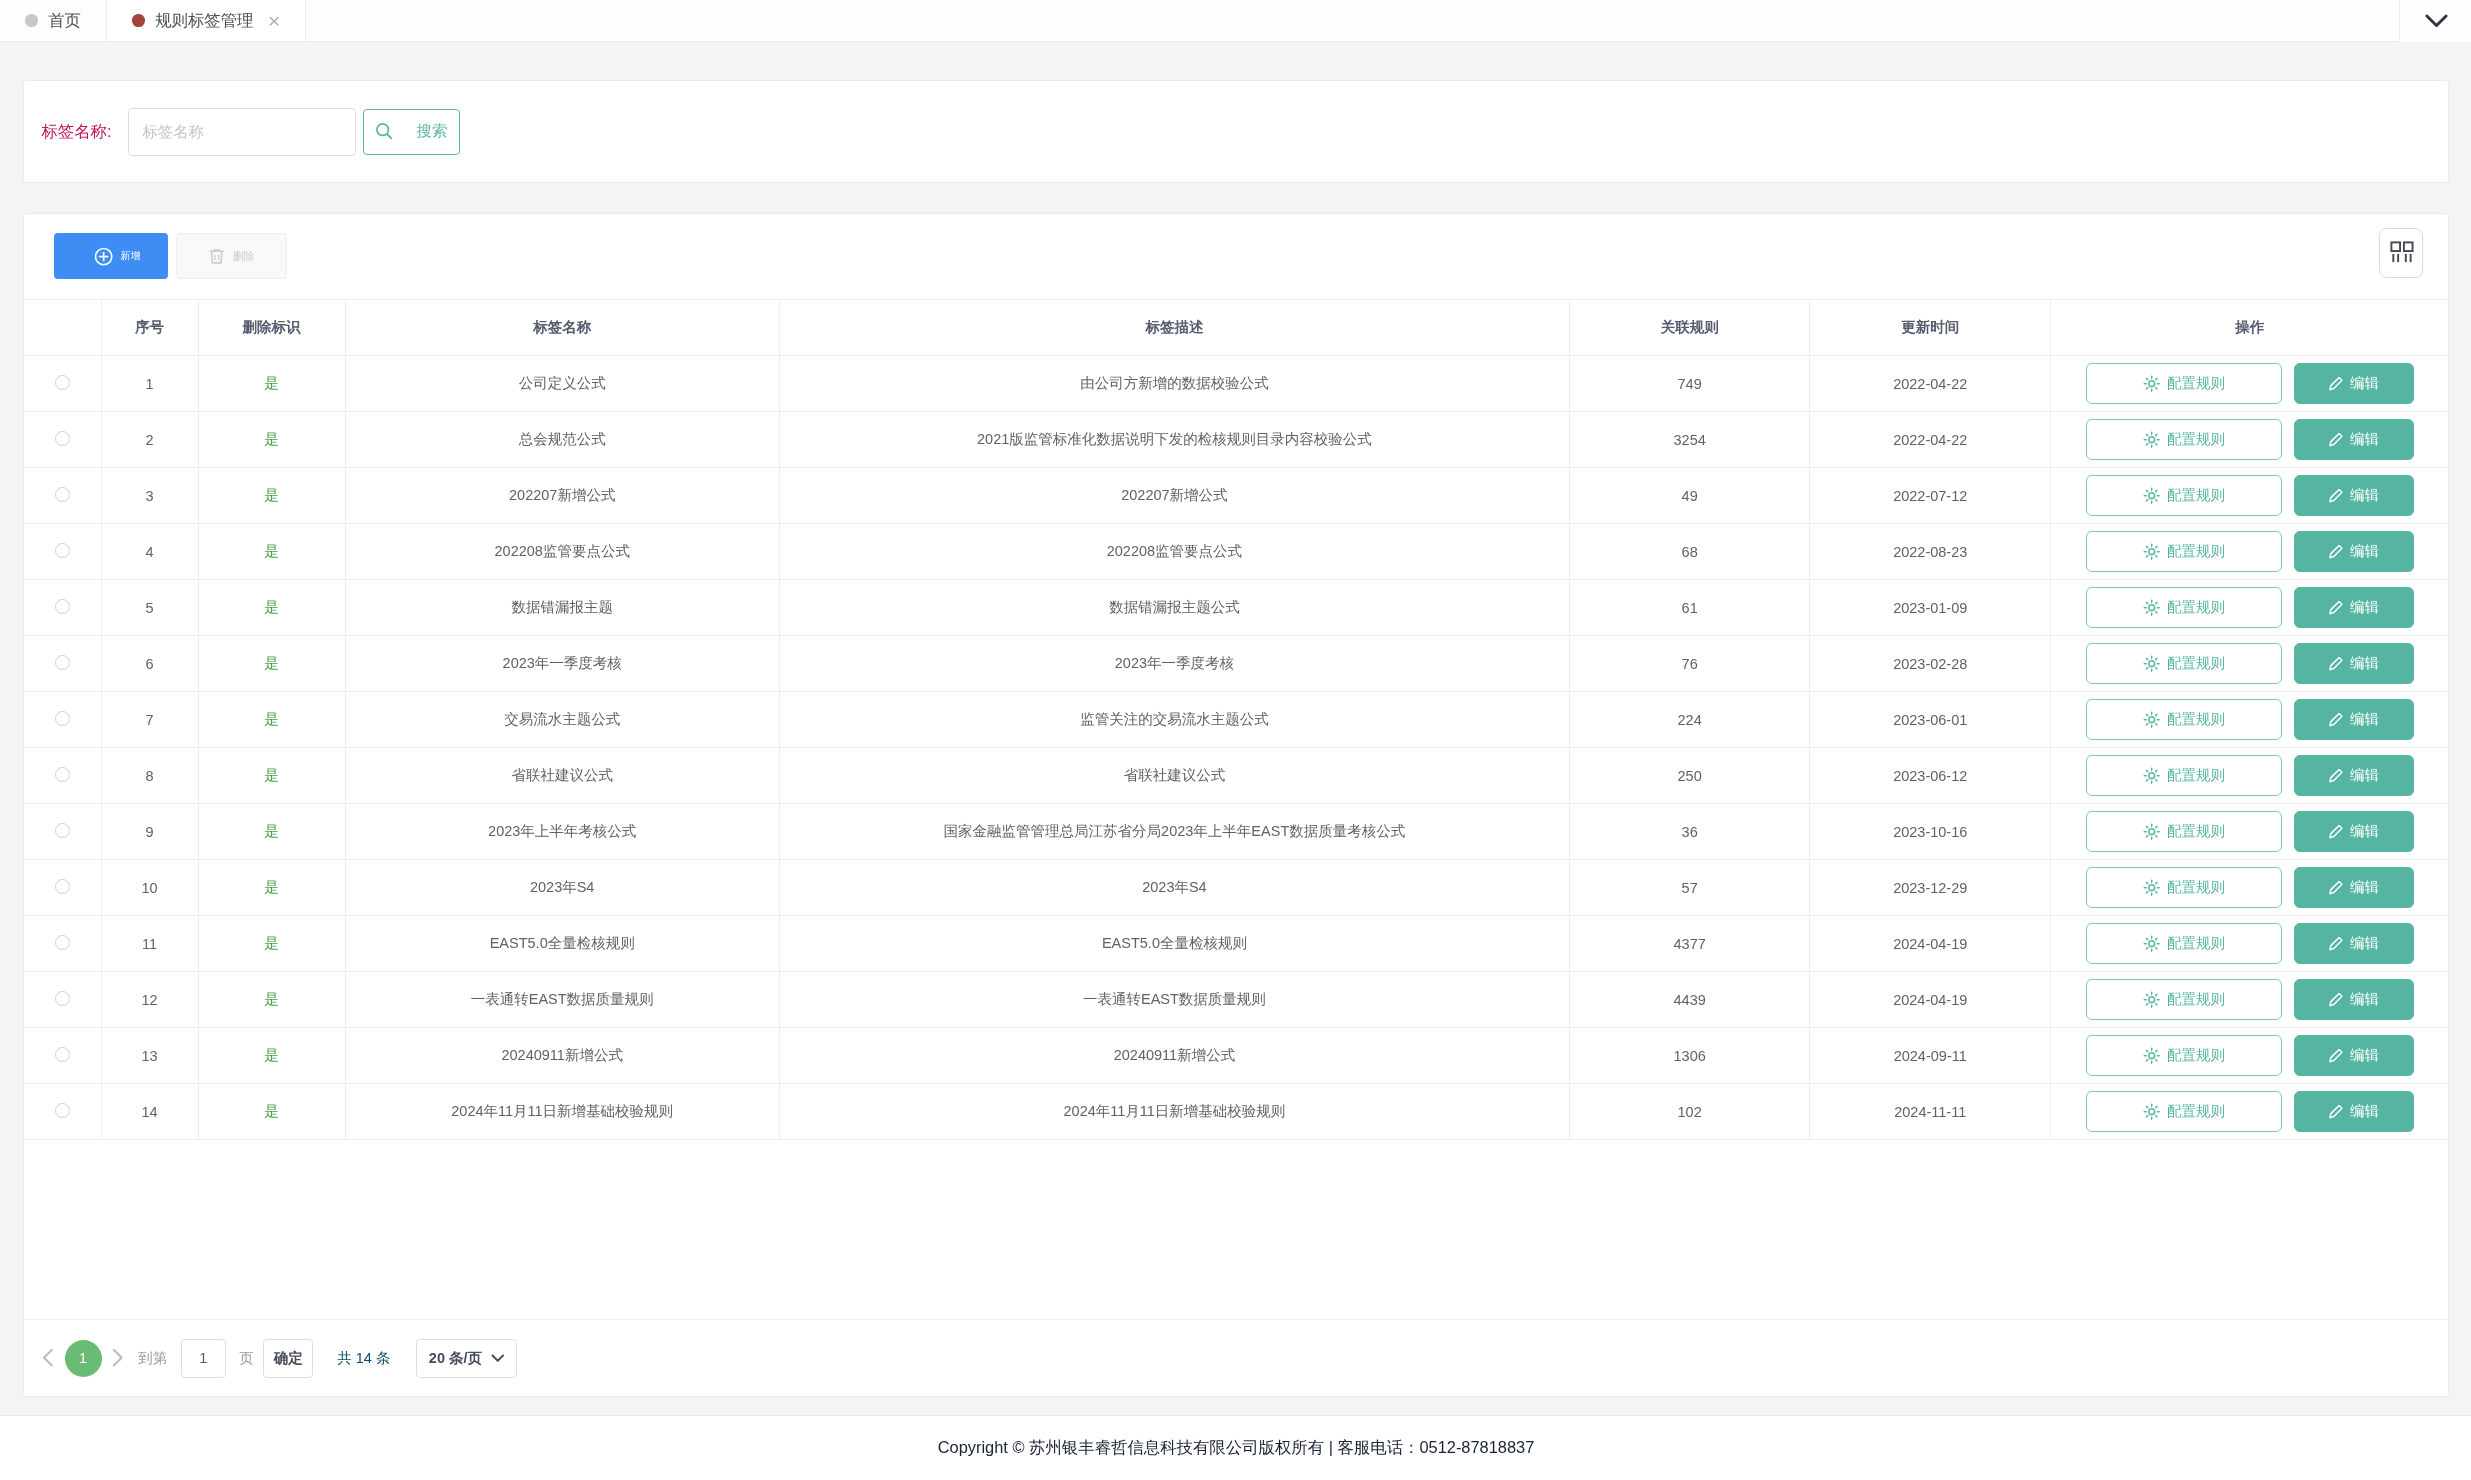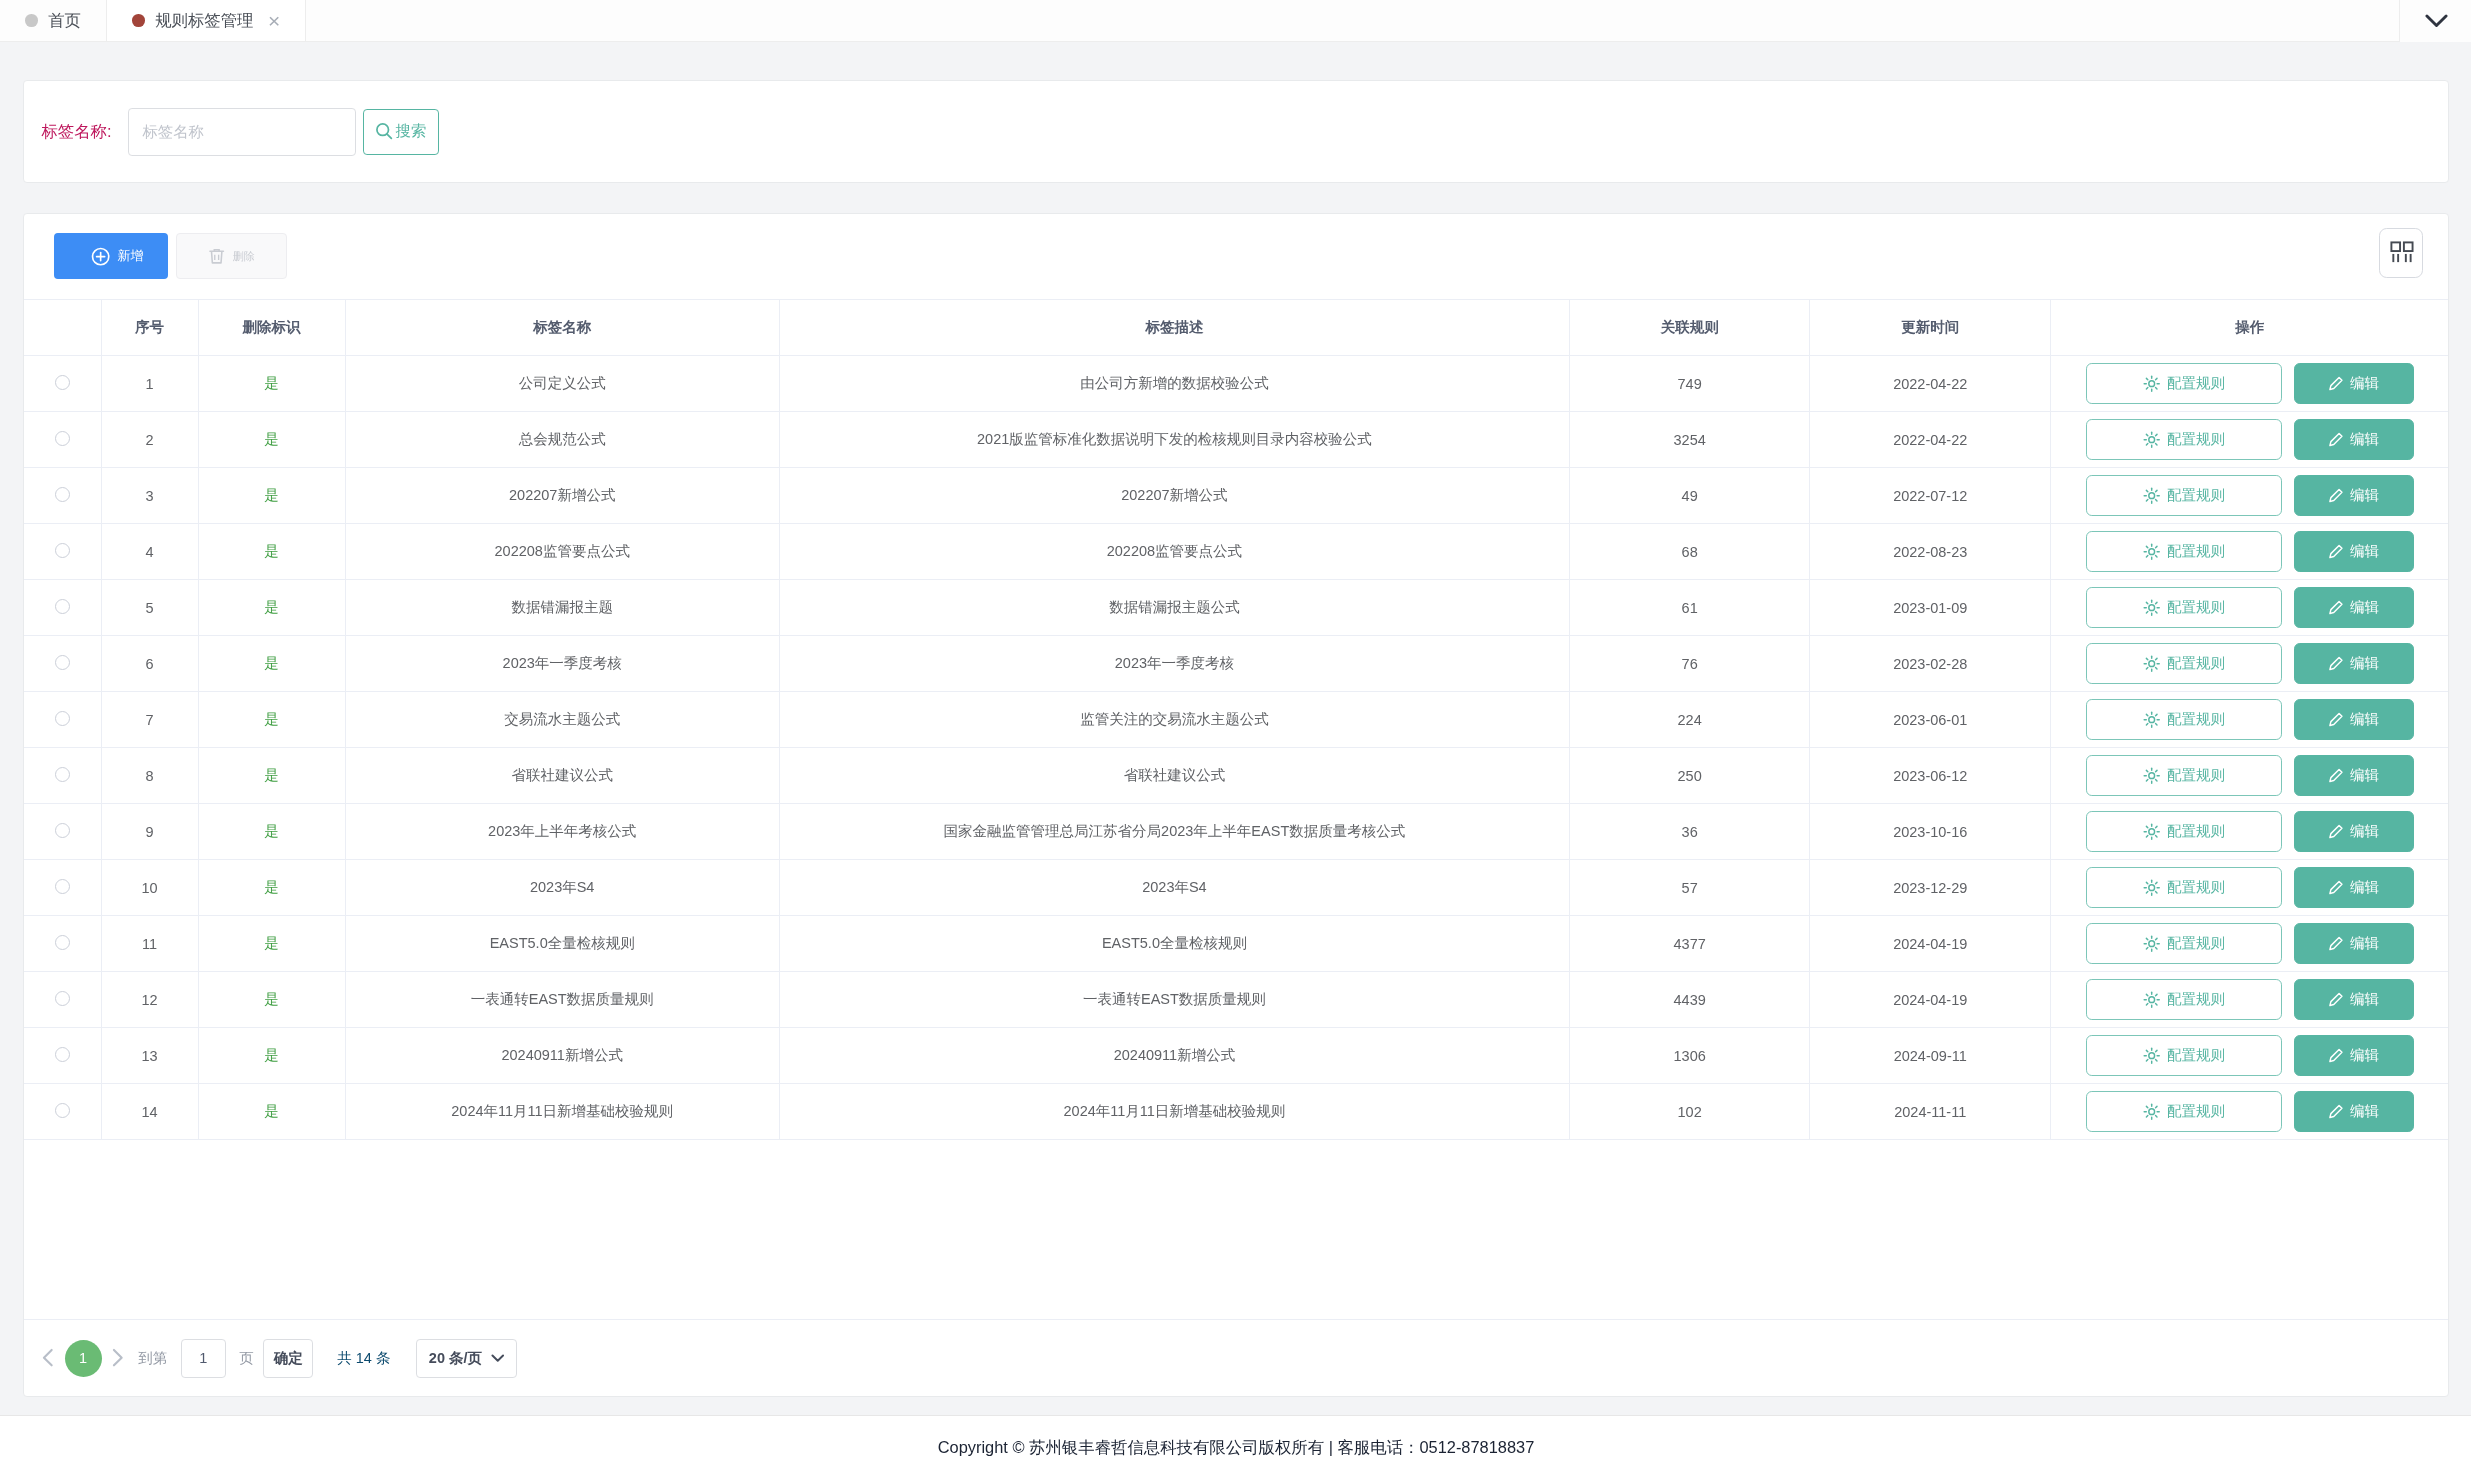--- a/index.html
+++ b/index.html
@@ -41,33 +41,33 @@
   .search-label { font-size:16.4px; color:#be185d; margin-right:16.4px; white-space:nowrap; }
   .search-input {
     width:228px; height:48px; border:1px solid #dcdee2; border-radius:3.9px;
     padding:0 13.5px; font-size:15.4px; color:#606266; outline:none;
     font-family:inherit;
   }
   .search-input::placeholder { color:#c0c4cc; }
   .btn-search {
     margin-left:6.8px; height:46px; padding:0 11.6px; min-width:72px;
     background:#fff; border:1px solid #56b5a2; border-radius:3.9px;
-    color:#56b5a2; font-size:15.4px; display:inline-flex; align-items:center; gap:2px;
+    color:#56b5a2; font-size:15.4px; display:inline-flex; align-items:center; gap:23px;
     cursor:pointer; font-family:inherit;
   }
 
   
   .main-card {
     margin:30px 23px 0; height:1184px; background:#fff;
     border:1px solid #e8eaec; border-radius:3.9px; position:relative;
   }
   .toolbar { padding:19.3px 25px 0 30px; display:flex; gap:7.7px; }
   .btn-add {
     width:114px; height:46px; background:#3d8df5; border:none; border-radius:3.9px;
-    color:#fff; font-size:13px; display:inline-flex; align-items:center; justify-content:center;
+    color:#fff; font-size:10px; display:inline-flex; align-items:center; justify-content:center;
     gap:7.7px; cursor:pointer; font-family:inherit;padding-left:12px;
   }
   .btn-delete {
     width:111px; height:46px; background:#f9f9fa; border:1px solid #ededf0; border-radius:3.9px;
     color:#c9ccd2; font-size:11px; display:inline-flex; align-items:center; justify-content:center;
     gap:7.7px; cursor:not-allowed; font-family:inherit;
   }
   .btn-grid {
     position:absolute; right:25px; top:13.5px; width:44px; height:50px;
     background:#fff; border:1px solid #d7dae0; border-radius:7.7px;

